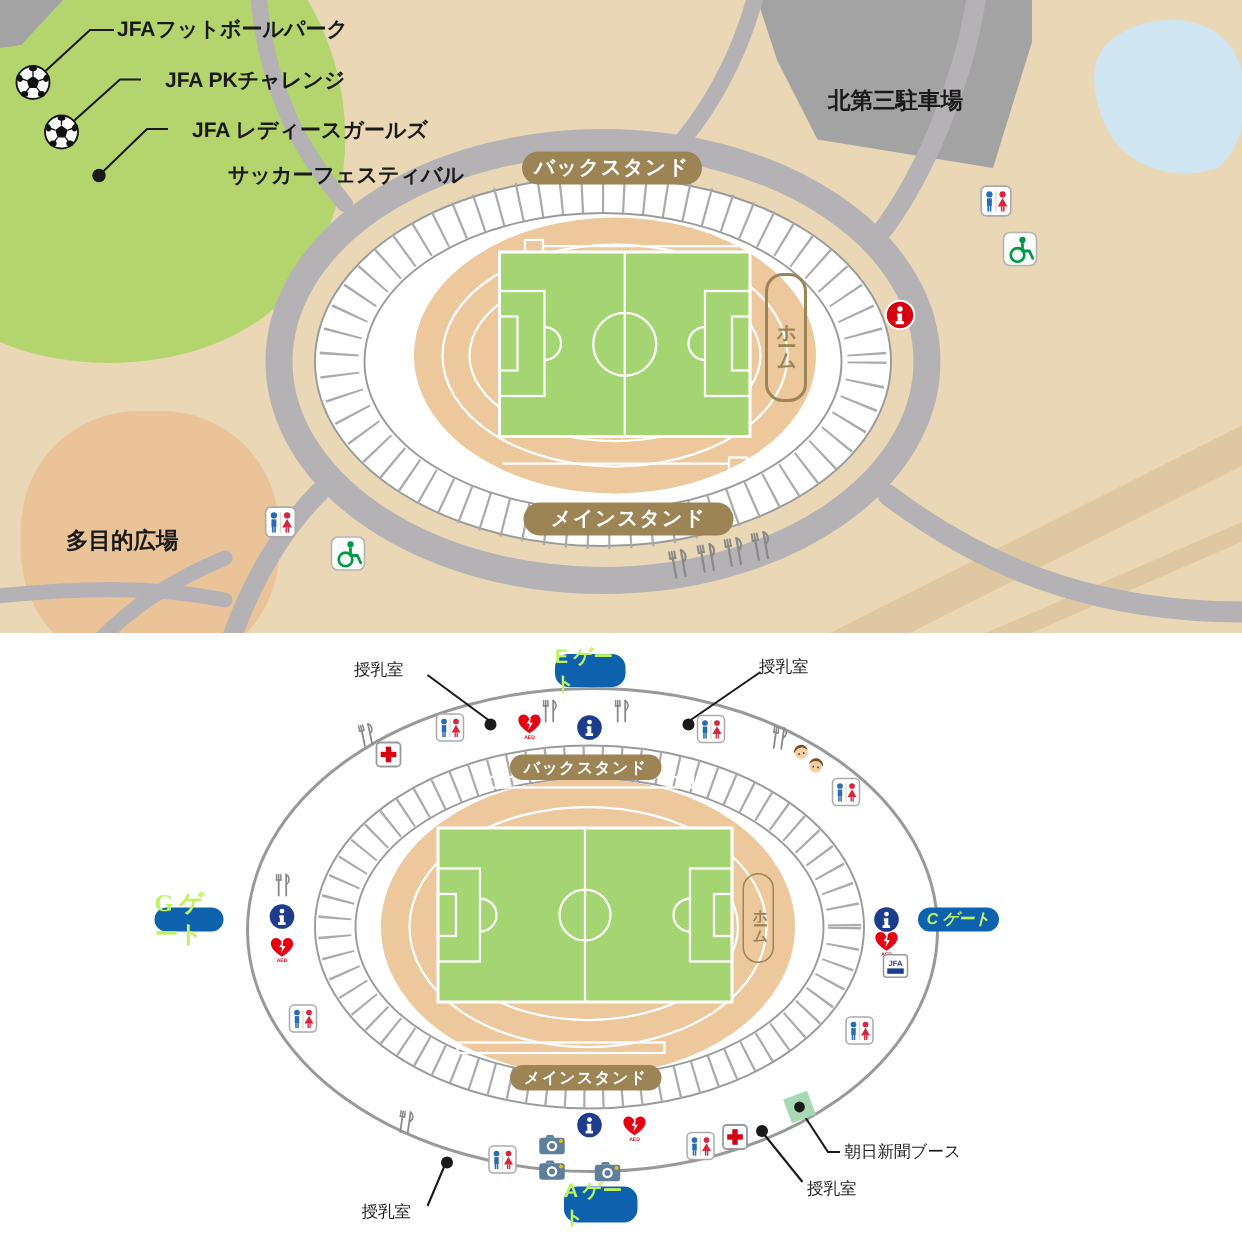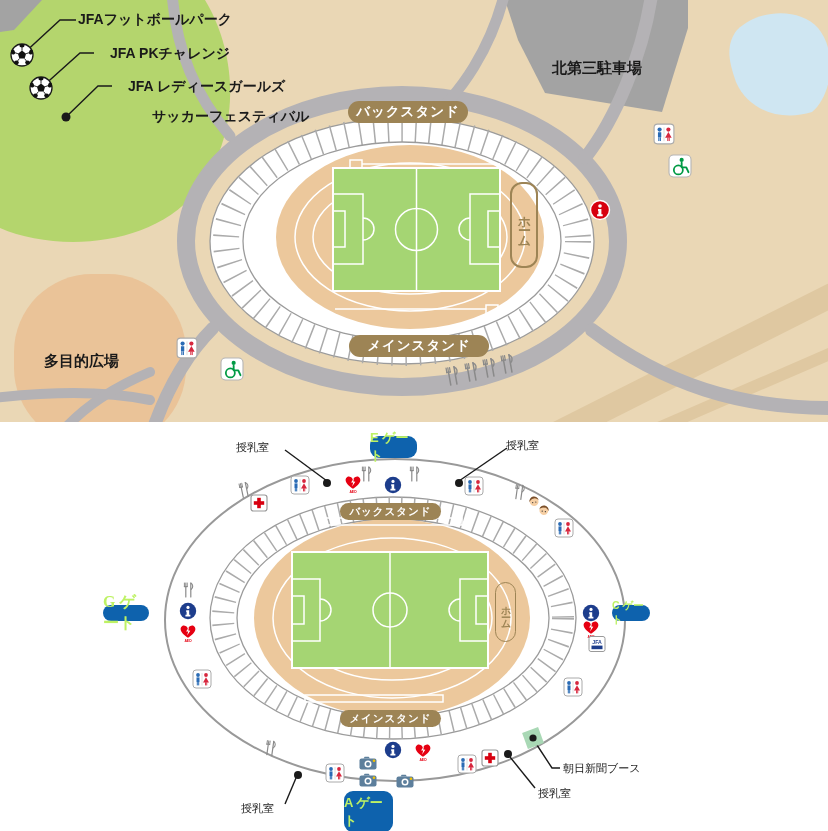--- a/index.html
+++ b/index.html
@@ -295,22 +295,22 @@
     <use href="#ic-cam" transform="translate(368,358)"></use>
     <use href="#ic-cam" transform="translate(405,359)"></use>
     <use href="#ic-info" transform="translate(393,328)"></use>
     <use href="#ic-aed" transform="translate(423,329)"></use>
     <use href="#ic-toilet" transform="translate(467,342)"></use>
     <use href="#ic-aid" transform="translate(490,336)"></use>
   </svg>
 
   <div class="gate" style="left:370px;top:14px;width:47px;height:22px;font-size:13px;">E ゲート</div>
   <div class="gate" style="left:103px;top:183px;width:46px;height:16px;font-size:16px;font-family:Liberation Serif, serif;">G ゲート</div>
-  <div class="gate" style="left:612px;top:183px;width:38px;height:16px;font-size:10.5px;">C ゲート</div>
-  <div class="gate" style="left:344px;top:369px;width:49px;height:41px;font-size:13px;">A ゲート</div>
+  <div class="gate" style="left:612px;top:183px;width:54px;height:16px;font-size:10.5px;font-style:italic;">C ゲート</div>
+  <div class="gate" style="left:376px;top:369px;width:49px;height:24px;font-size:13px;">A ゲート</div>
 
   <div class="lbl fs11" style="left:236px;top:19px;">授乳室</div>
   <div class="lbl fs11" style="left:506px;top:17px;">授乳室</div>
   <div class="lbl fs11" style="left:241px;top:380px;">授乳室</div>
   <div class="lbl fs11" style="left:538px;top:365px;">授乳室</div>
   <div class="lbl fs11" style="left:563px;top:340px;">朝日新聞ブース</div>
 
   <div class="pill" style="left:340px;top:81px;width:101px;height:17px;font-size:10.5px;">バックスタンド</div>
   <div class="pill" style="left:340px;top:288px;width:101px;height:17px;font-size:10.5px;">メインスタンド</div>
   <div class="home-pill" style="left:495px;top:160px;width:19px;height:58px;font-size:10px;border-width:1.5px;letter-spacing:1px;">ホーム</div>

